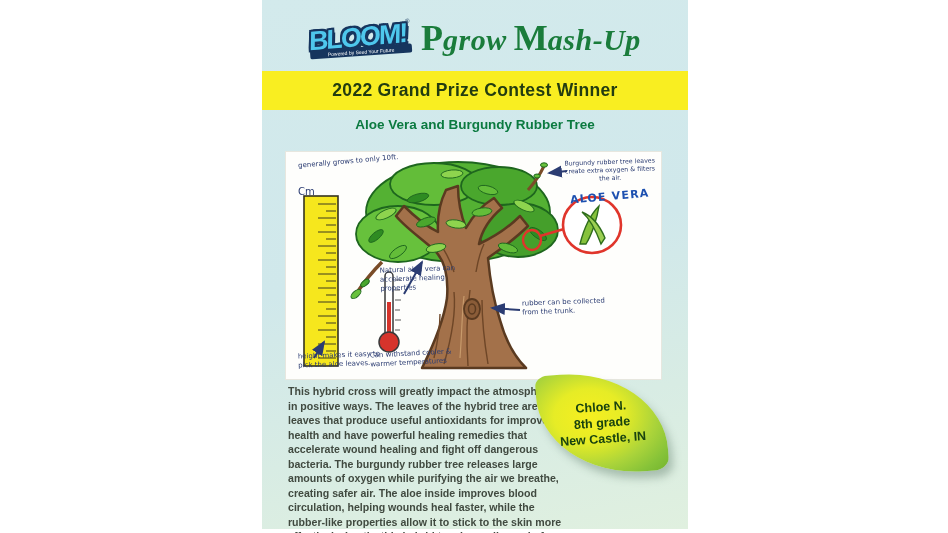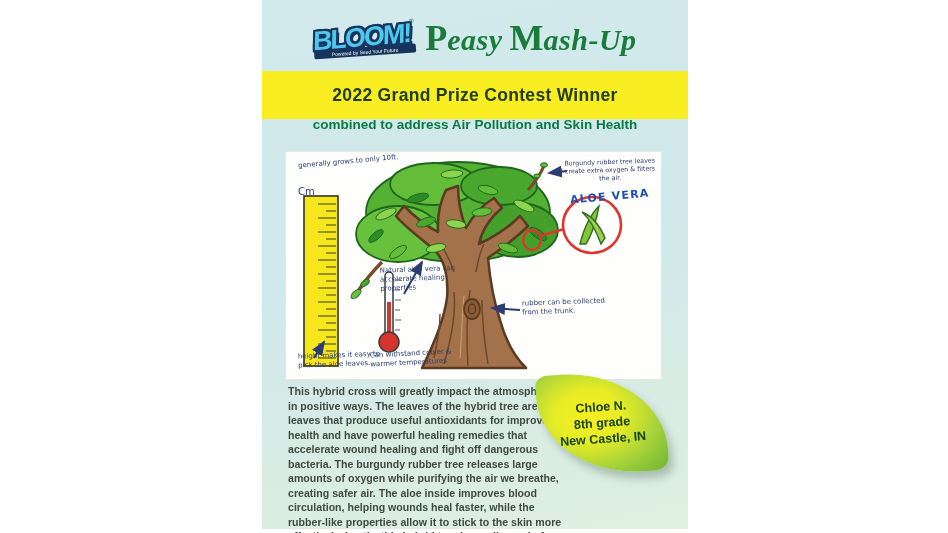--- a/index.html
+++ b/index.html
@@ -23,21 +23,21 @@
   .bloom-reg{font-size:6px;color:#16355e;vertical-align:top;}
   .bloom-ribbon{
     background:#16355e;color:#ffffff;font-size:5px;line-height:1.2;padding:1.5px 3px;border-radius:2px;
     margin-top:-6px;position:relative;white-space:nowrap;transform:rotate(1deg);
   }
   .wordmark{font-family:"Liberation Serif",serif;color:#1a7c3b;font-weight:700;white-space:nowrap;}
   .wm-cap{font-size:36px;}
   .wm-low{font-size:30px;font-style:italic;letter-spacing:.5px;}
   .wm-gap{display:inline-block;width:7px;}
   
-  .banner{position:absolute;top:71px;left:0;right:0;height:48px;background:#f9ee21;display:flex;align-items:center;justify-content:center;}
+  .banner{position:absolute;top:71px;left:0;right:0;height:39px;background:#f9ee21;display:flex;align-items:center;justify-content:center;}
   .banner-text{font-weight:800;font-size:17.5px;color:#233c10;letter-spacing:.3px;}
   
   .subtitle{position:absolute;top:117px;left:0;right:0;text-align:center;font-weight:800;font-size:13.5px;line-height:1.25;color:#0b7a40;}
   
   .paper{position:absolute;left:24px;top:152px;width:375px;height:227px;background:#fefefc;box-shadow:0 0 0 1px #e7e7df;}
   .paper svg{position:absolute;left:0;top:0;}
   .hand{position:absolute;font-family:"DejaVu Sans",sans-serif;font-size:7px;line-height:1.3;color:#2b3c72;}
   .h-grows{left:12px;top:5px;width:108px;transform:rotate(-5deg);}
   .h-cm{left:12px;top:33px;font-size:10px;}
   .h-height{left:12px;top:199px;width:86px;transform:rotate(-2deg);}
@@ -64,30 +64,30 @@
 <div class="card">
 
   <div class="logo-row">
     <div class="bloom">
       <div>
         <span class="bloom-text">BLOOM!</span><span class="bloom-reg">®</span>
       </div>
       <div class="bloom-ribbon">Powered by Seed Your Future</div>
     </div>
     <div class="wordmark">
-      <span class="wm-cap">P</span><span class="wm-low">easy</span><span class="wm-gap"></span><span class="wm-cap">M</span><span class="wm-low">ash-Up</span>
+      <span class="wm-cap">P</span><span class="wm-low">grow</span><span class="wm-gap"></span><span class="wm-cap">M</span><span class="wm-low">ash-Up</span>
     </div>
   </div>
 
   <div class="banner">
     <div class="banner-text">2022 Grand Prize Contest Winner</div>
   </div>
 
   <div class="subtitle">
-    <div>combined to address Air Pollution and Skin Health</div>
+    <div>Aloe Vera and Burgundy Rubber Tree</div>
   </div>
 
   <div class="paper">
     <svg width="375" height="227" viewBox="0 0 375 227">
       <defs>
         <marker id="ah" markerWidth="9" markerHeight="8" refX="6.5" refY="3" orient="auto">
           <path d="M0,0 L7.5,3 L0,6 Z" fill="#2b3c72"></path>
         </marker>
       </defs>
 

